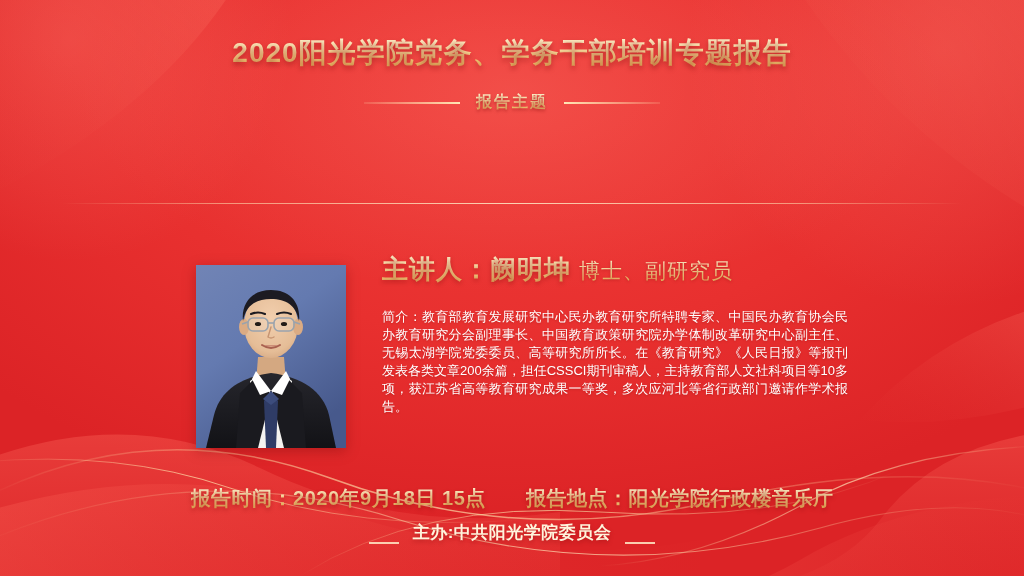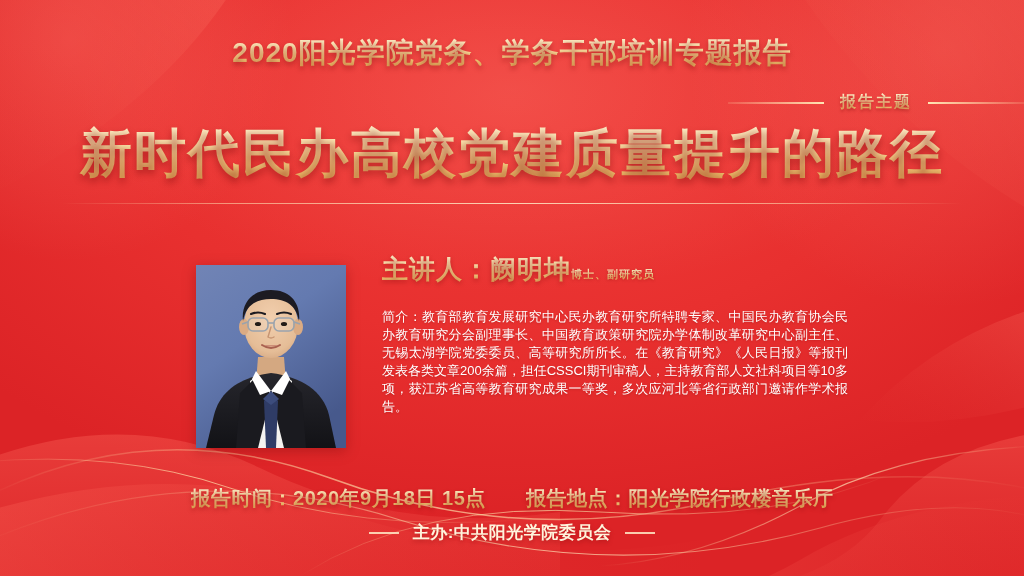--- a/index.html
+++ b/index.html
@@ -53,21 +53,21 @@
 
   .header-title{
     position:absolute;left:0;top:36px;width:1024px;text-align:center;
     font-size:28px;font-weight:bold;letter-spacing:1px;line-height:1.2;
     text-shadow:0 3px 5px rgba(120,10,10,.40);
     white-space:nowrap;
   }
 
   .subtitle-row{
     position:absolute;left:0;top:92px;width:1024px;
-    display:flex;align-items:center;justify-content:flex-end;gap:16px;
+    display:flex;align-items:center;justify-content:center;gap:16px;
   }
   .sub-rule{width:96px;height:2px;background:linear-gradient(to right,rgba(255,230,180,.15),#ffe6b4);}
   .sub-rule.right{background:linear-gradient(to left,rgba(255,230,180,.15),#ffe6b4);}
   .subtitle-text{
     font-size:16px;font-weight:bold;letter-spacing:2px;
     text-shadow:0 2px 3px rgba(120,10,10,.35);white-space:nowrap;
   }
 
   .main-title{
     position:absolute;left:0;top:120px;width:1024px;text-align:center;
@@ -78,49 +78,49 @@
 
   
   .photo-frame{
     position:absolute;left:196px;top:265px;width:150px;height:183px;
     background:#5b6ea3;overflow:hidden;
     box-shadow:0 3px 12px rgba(110,8,8,.35);
   }
   .photo-svg{display:block;width:150px;height:183px;}
 
   .speaker-line{
-    position:absolute;left:382px;top:252px;display:flex;align-items:baseline;gap:0;
+    position:absolute;left:382px;top:252px;display:flex;align-items:baseline;gap:8px;
     white-space:nowrap;
   }
   .speaker-name{
     font-size:26px;font-weight:bold;letter-spacing:1px;
     text-shadow:0 2px 4px rgba(120,10,10,.38);
   }
   .speaker-rank{
-    font-size:11px;font-weight:bold;letter-spacing:1px;
+    font-size:21px;font-weight:normal;letter-spacing:1px;
     text-shadow:0 1px 3px rgba(120,10,10,.30);
   }
 
   .bio{
     position:absolute;left:382px;top:308px;width:466px;
     color:#ffffff;font-size:13px;line-height:18px;text-align:justify;
     text-shadow:0 1px 2px rgba(120,10,10,.30);
   }
 
   
   .info-row{
     position:absolute;left:0;top:485px;width:1024px;text-align:center;
     font-size:20px;font-weight:bold;letter-spacing:.5px;
     text-shadow:0 2px 4px rgba(120,10,10,.38);white-space:nowrap;
   }
   .info-gap{display:inline-block;width:28px;}
 
   .org-row{
     position:absolute;left:0;top:521px;width:1024px;
-    display:flex;align-items:center;justify-content:center;gap:14px;
+    display:flex;align-items:flex-end;justify-content:center;gap:14px;
   }
   .org-rule{width:30px;height:2px;background:rgba(255,235,200,.85);}
   .org-text{
     font-size:17px;font-weight:bold;color:#fff4dc;letter-spacing:.5px;
     text-shadow:0 2px 4px rgba(120,10,10,.38);white-space:nowrap;
   }
 </style>
 </head>
 <body>
 
@@ -177,21 +177,20 @@
   </div>
 
   <div class="header-title gold">2020阳光学院党务、学务干部培训专题报告</div>
 
   <div class="subtitle-row">
     <span class="sub-rule"></span>
     <span class="subtitle-text gold">报告主题</span>
     <span class="sub-rule right"></span>
   </div>
 
-  <div class="main-title gold">新时代民办高校党建质量提升的路径</div>
 
   <div class="top-rule"></div>
 
   <div class="photo-frame">
     <svg class="photo-svg" viewBox="0 0 150 183">
       <defs>
         <linearGradient id="backdrop" x1="0" y1="0" x2="0.6" y2="1">
           <stop offset="0%" stop-color="#7184b5"></stop>
           <stop offset="45%" stop-color="#647ab0"></stop>
           <stop offset="100%" stop-color="#47598c"></stop>

